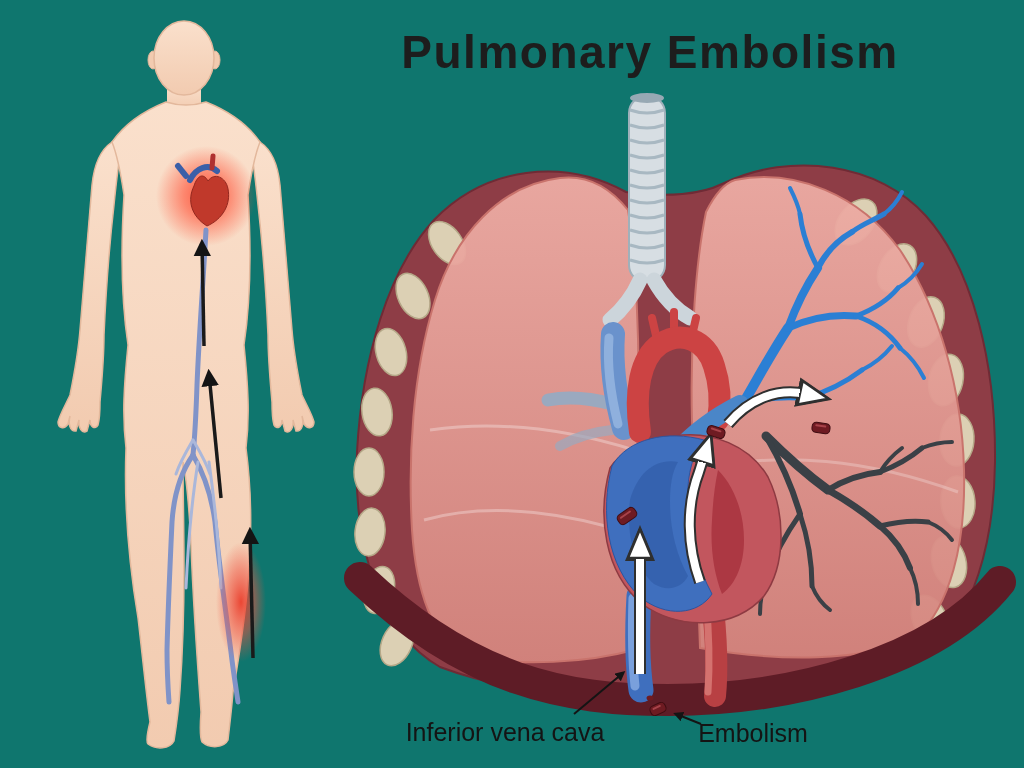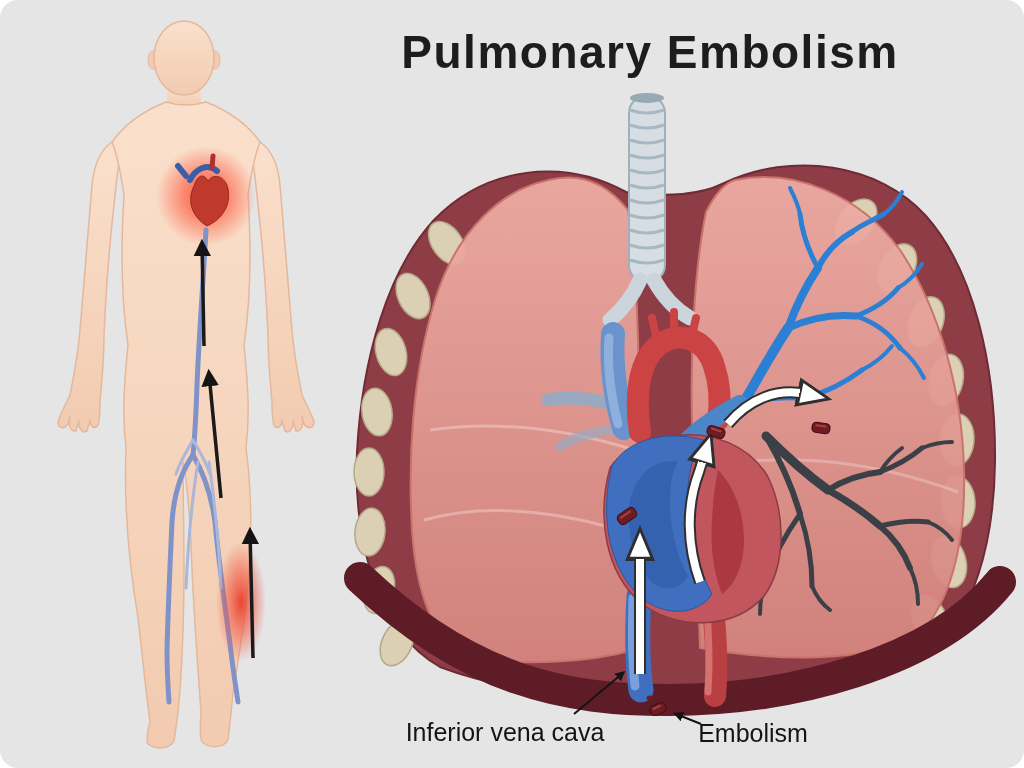--- a/index.html
+++ b/index.html
@@ -1,23 +1,22 @@
 <!DOCTYPE html>
 <html><head>
 <meta charset="utf-8">
 <style>
   html, body { margin: 0; padding: 0; background: #ffffff; }
   .canvas {
     position: relative;
     width: 1024px;
     height: 768px;
-    background: #e5e5e5;
+    background: #0f766e;
     overflow: hidden;
     font-family: "Liberation Sans", sans-serif;
-    border-radius: 18px;
   }
   svg { display: block; }
   .title-text {
     font-family: "Liberation Sans", sans-serif;
     font-weight: bold;
     font-size: 46px;
     letter-spacing: 1.5px;
     fill: #1d1d1d;
   }
   .label-text {

